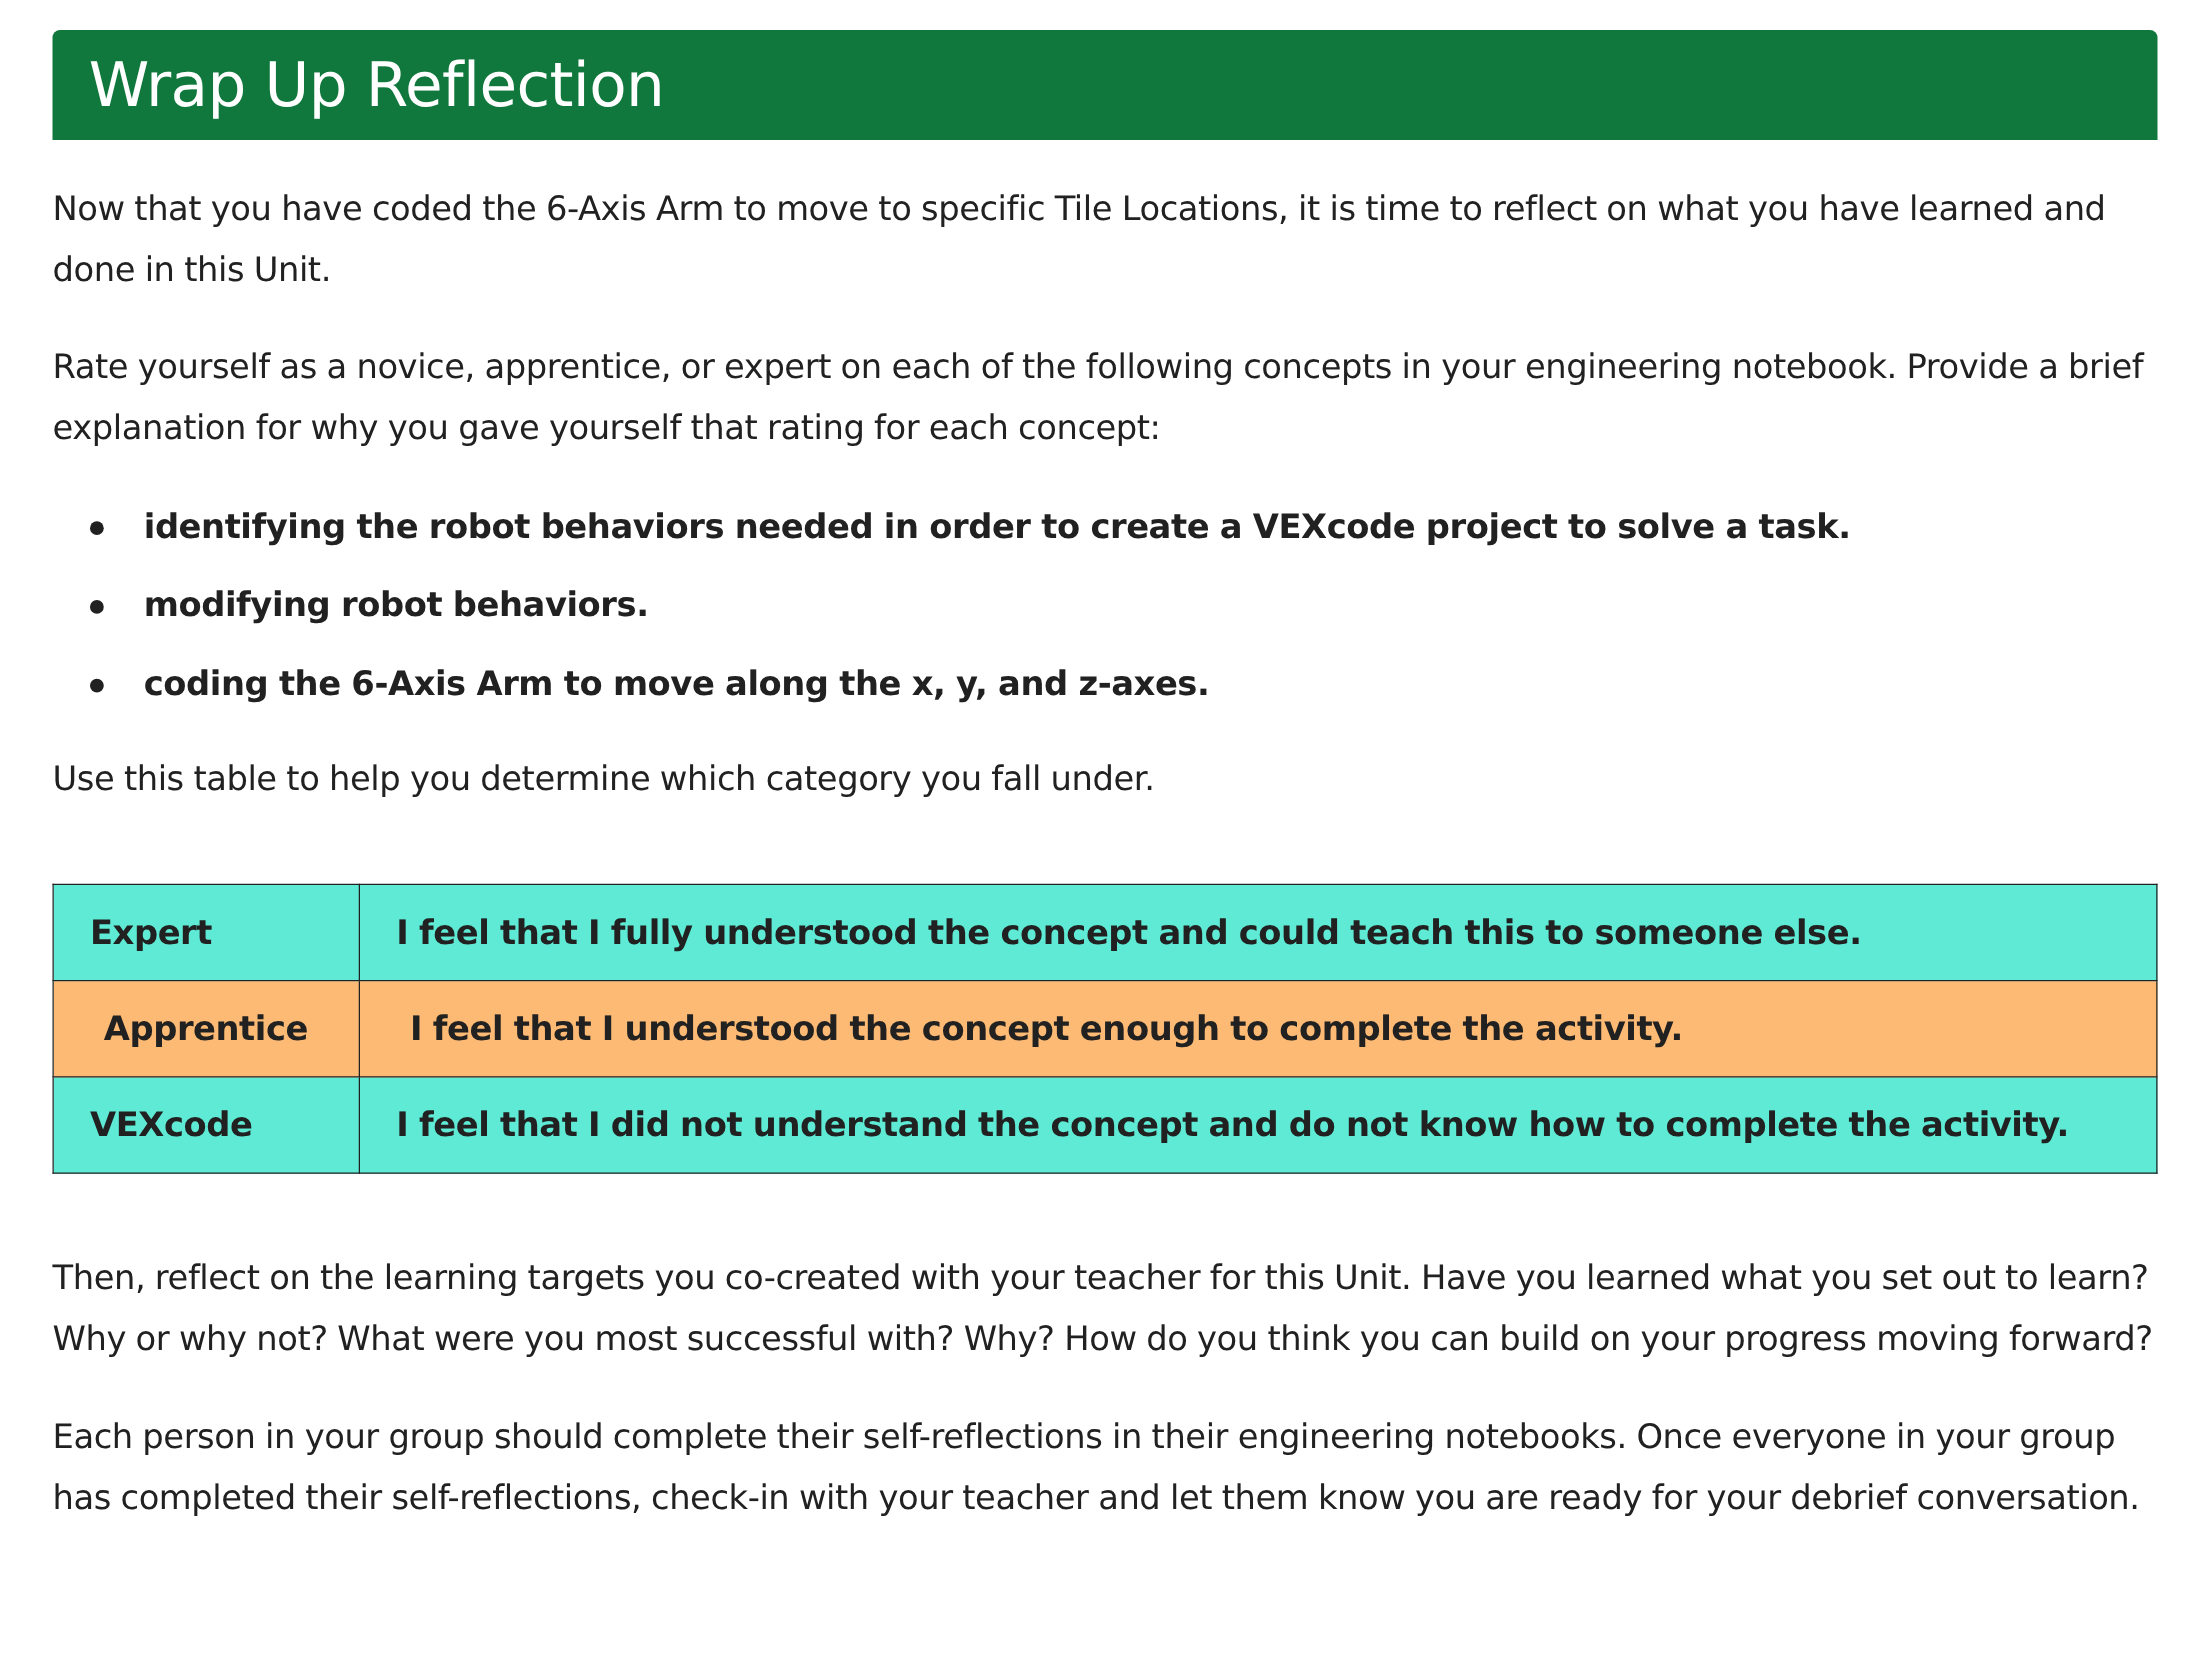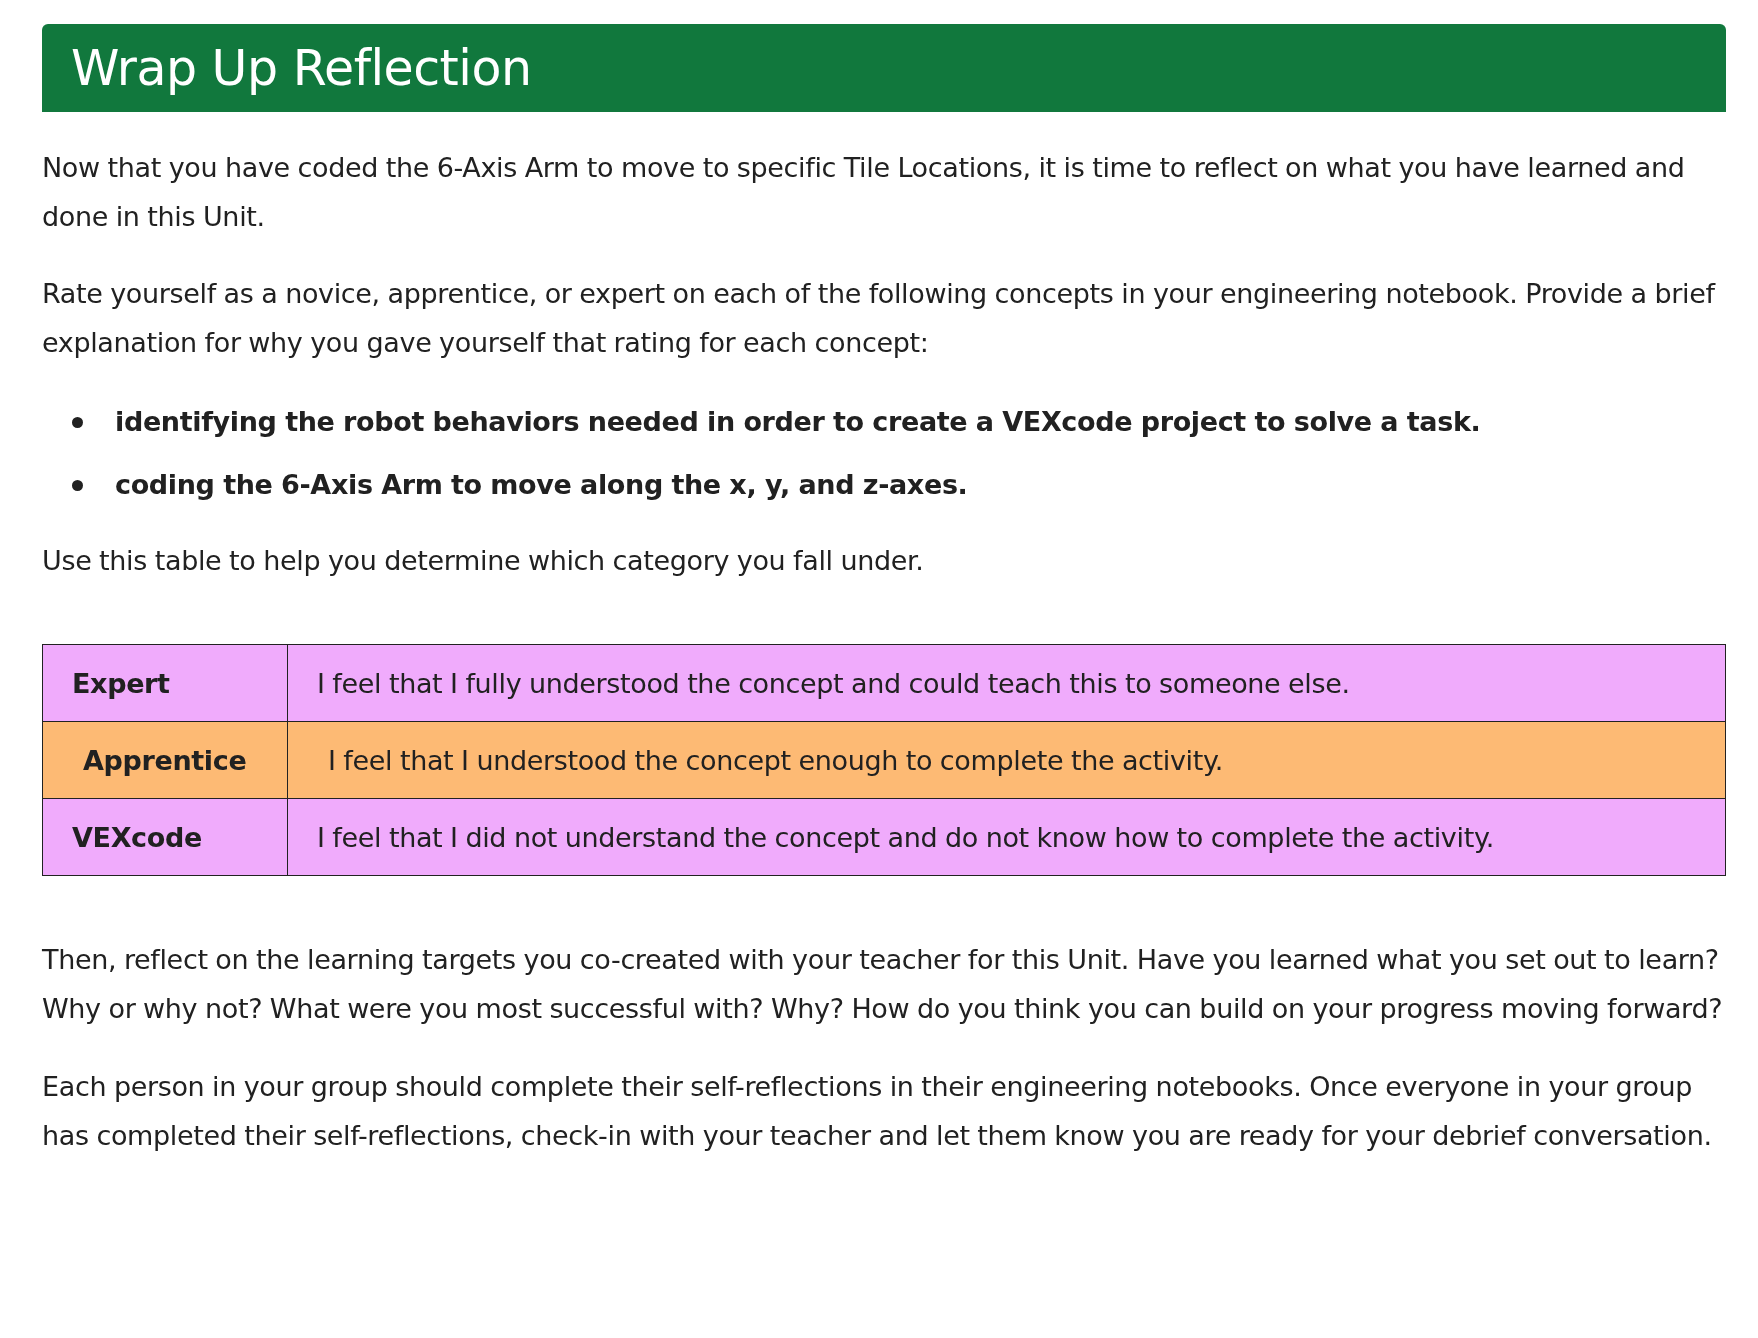--- a/index.html
+++ b/index.html
@@ -80,46 +80,51 @@
   }
   table.levels td {
     border: 1.5px solid #222;
     height: 77px;
     box-sizing: border-box;
     padding: 0 0 0 29px;
     vertical-align: middle;
     font-size: 27px;
     letter-spacing: -0.35px;
     word-spacing: -0.5px;
+    font-weight: bold;
   }
   table.levels td.level {
     width: 245px;
     font-weight: bold;
   }
-  table.levels tr.odd td { background: #f0abfc; }
+  table.levels tr.odd td { background: #5eead4; }
   table.levels tr.even td { background: #fdba74; padding-left: 40px; }
   .p4 { margin-top: 59px; }
   .p5 { margin-top: 29px; }
 </style>
 </head>
 <body>
 
 <div class="page">
   <div class="header">
     <h1>Wrap Up Reflection</h1>
   </div>
 
   <div class="body-text">
     <p class="p1">Now that you have coded the 6-Axis Arm to move to specific Tile Locations, it is time to reflect on what you have learned and done in this Unit.</p>
     <p class="p2">Rate yourself as a novice, apprentice, or expert on each of the following concepts in your engineering notebook. Provide a brief explanation for why you gave yourself that rating for each concept:</p>
 
     <ul class="concepts">
       <li>
         <span class="bullet"></span>
         <span>identifying the robot behaviors needed in order to create a VEXcode project to solve a task.</span>
+      </li>
+      <li>
+        <span class="bullet"></span>
+        <span>modifying robot behaviors.</span>
       </li>
       <li>
         <span class="bullet"></span>
         <span>coding the 6-Axis Arm to move along the x, y, and z-axes.</span>
       </li>
     </ul>
 
     <p class="p3">Use this table to help you determine which category you fall under.</p>
 
     <table class="levels">

